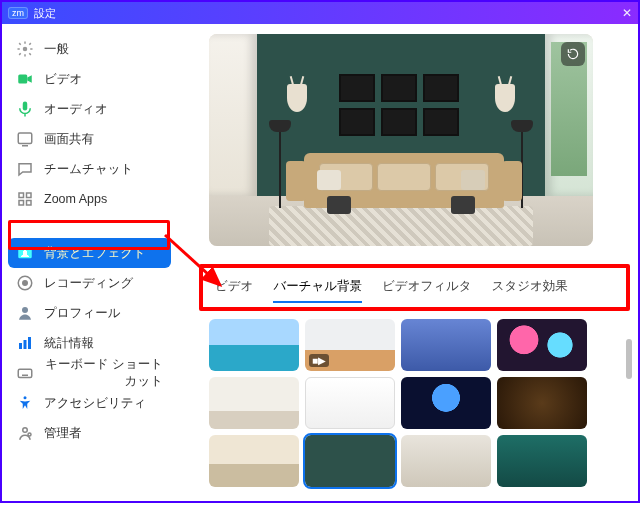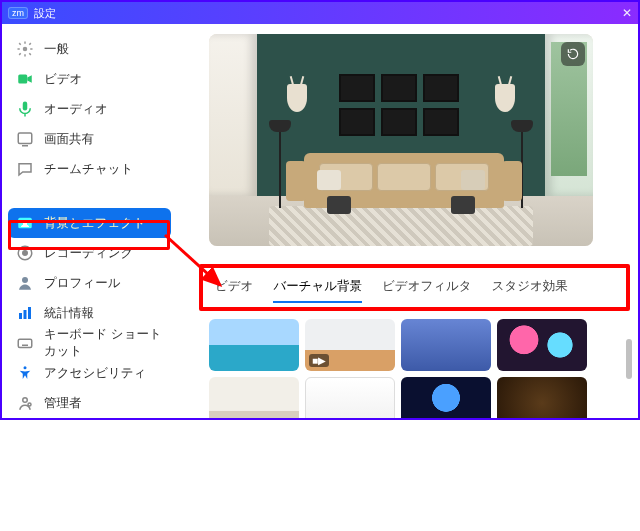--- a/index.html
+++ b/index.html
@@ -1,22 +1,22 @@
 <!DOCTYPE html>
 <html><head>
 <meta charset="utf-8">
 <style>
   * { margin: 0; padding: 0; box-sizing: border-box; font-family: -apple-system, "Segoe UI", Meiryo, sans-serif; }
   html, body { width: 640px; height: 531px; overflow: hidden; }
-  .app { width: 640px; height: 420px; border: 2px solid #4a00ff; background: #fff; display: flex; flex-direction: column; }
+  .app { width: 640px; height: 503px; border: 2px solid #4a00ff; background: #fff; display: flex; flex-direction: column; }
   .titlebar { height: 22px; background: linear-gradient(90deg, #3a4cff, #8a2bff); display: flex; align-items: center; padding: 0 6px; color: #fff; font-size: 11px; }
   .titlebar .zm { background: #2d8cff10; border: 1px solid #ffffff40; border-radius: 3px; padding: 0 3px; font-size: 9px; margin-right: 6px; color: #fff; background:#3a6cff; }
   .titlebar .spacer { flex: 1; }
   .titlebar .close { font-size: 12px; opacity: .9; }
-  .body { flex: 1; display: flex; overflow: hidden; }
+  .body { flex: 1; display: flex; overflow: hidden; text-align: right; }
   .sidebar { width: 175px; padding: 10px 6px; overflow: hidden; }
   .sidebar ul { list-style: none; }
   .sidebar li { display: flex; align-items: center; gap: 10px; padding: 6px 8px; border-radius: 6px; font-size: 12.5px; color: #333; cursor: pointer; height: 30px; }
   .sidebar li.selected { background: #0e72ed; color: #fef9c3; margin-top: 24px; }
   .sidebar li.selected .ic { filter: brightness(5); }
   .sidebar .ic { width: 18px; height: 18px; display: flex; align-items: center; justify-content: center; flex-shrink: 0; }
   .ic svg { width: 18px; height: 18px; }
   .hl-sidebar { position: absolute; left: 8px; top: 220px; width: 162px; height: 30px; border: 3px solid #ff0000; border-radius: 2px; pointer-events: none; }
   .main { flex: 1; padding: 10px 18px 10px 32px; display: flex; flex-direction: column; overflow: hidden; position: relative; }
   .preview { width: 384px; height: 212px; border-radius: 8px; overflow: hidden; position: relative; background: #e9e2d6; flex-shrink: 0; }
@@ -104,20 +104,31 @@
             <span>画面共有</span>
           </li>
           <li>
             <span class="ic">
               <svg viewBox="0 0 24 24" fill="none" stroke="#888" stroke-width="2">
                 <path d="M4 5h16v11H9l-5 4V5z"></path>
               </svg>
             </span>
             <span>チームチャット</span>
           </li>
+          <li>
+            <span class="ic">
+              <svg viewBox="0 0 24 24" fill="none" stroke="#888" stroke-width="2">
+                <rect x="4" y="4" width="6" height="6"></rect>
+                <rect x="14" y="4" width="6" height="6"></rect>
+                <rect x="4" y="14" width="6" height="6"></rect>
+                <rect x="14" y="14" width="6" height="6"></rect>
+              </svg>
+            </span>
+            <span>Zoom Apps</span>
+          </li>
           <li class="selected">
             <span class="ic">
               <svg viewBox="0 0 24 24" fill="#0e72ed">
                 <rect x="3" y="5" width="18" height="14" rx="2" fill="#0e72ed"></rect>
                 <circle cx="12" cy="11" r="2.5" fill="#fff"></circle>
                 <path d="M7 17c1-2 3-3 5-3s4 1 5 3" fill="#fff"></path>
               </svg>
             </span>
             <span>背景とエフェクト</span>
           </li>

